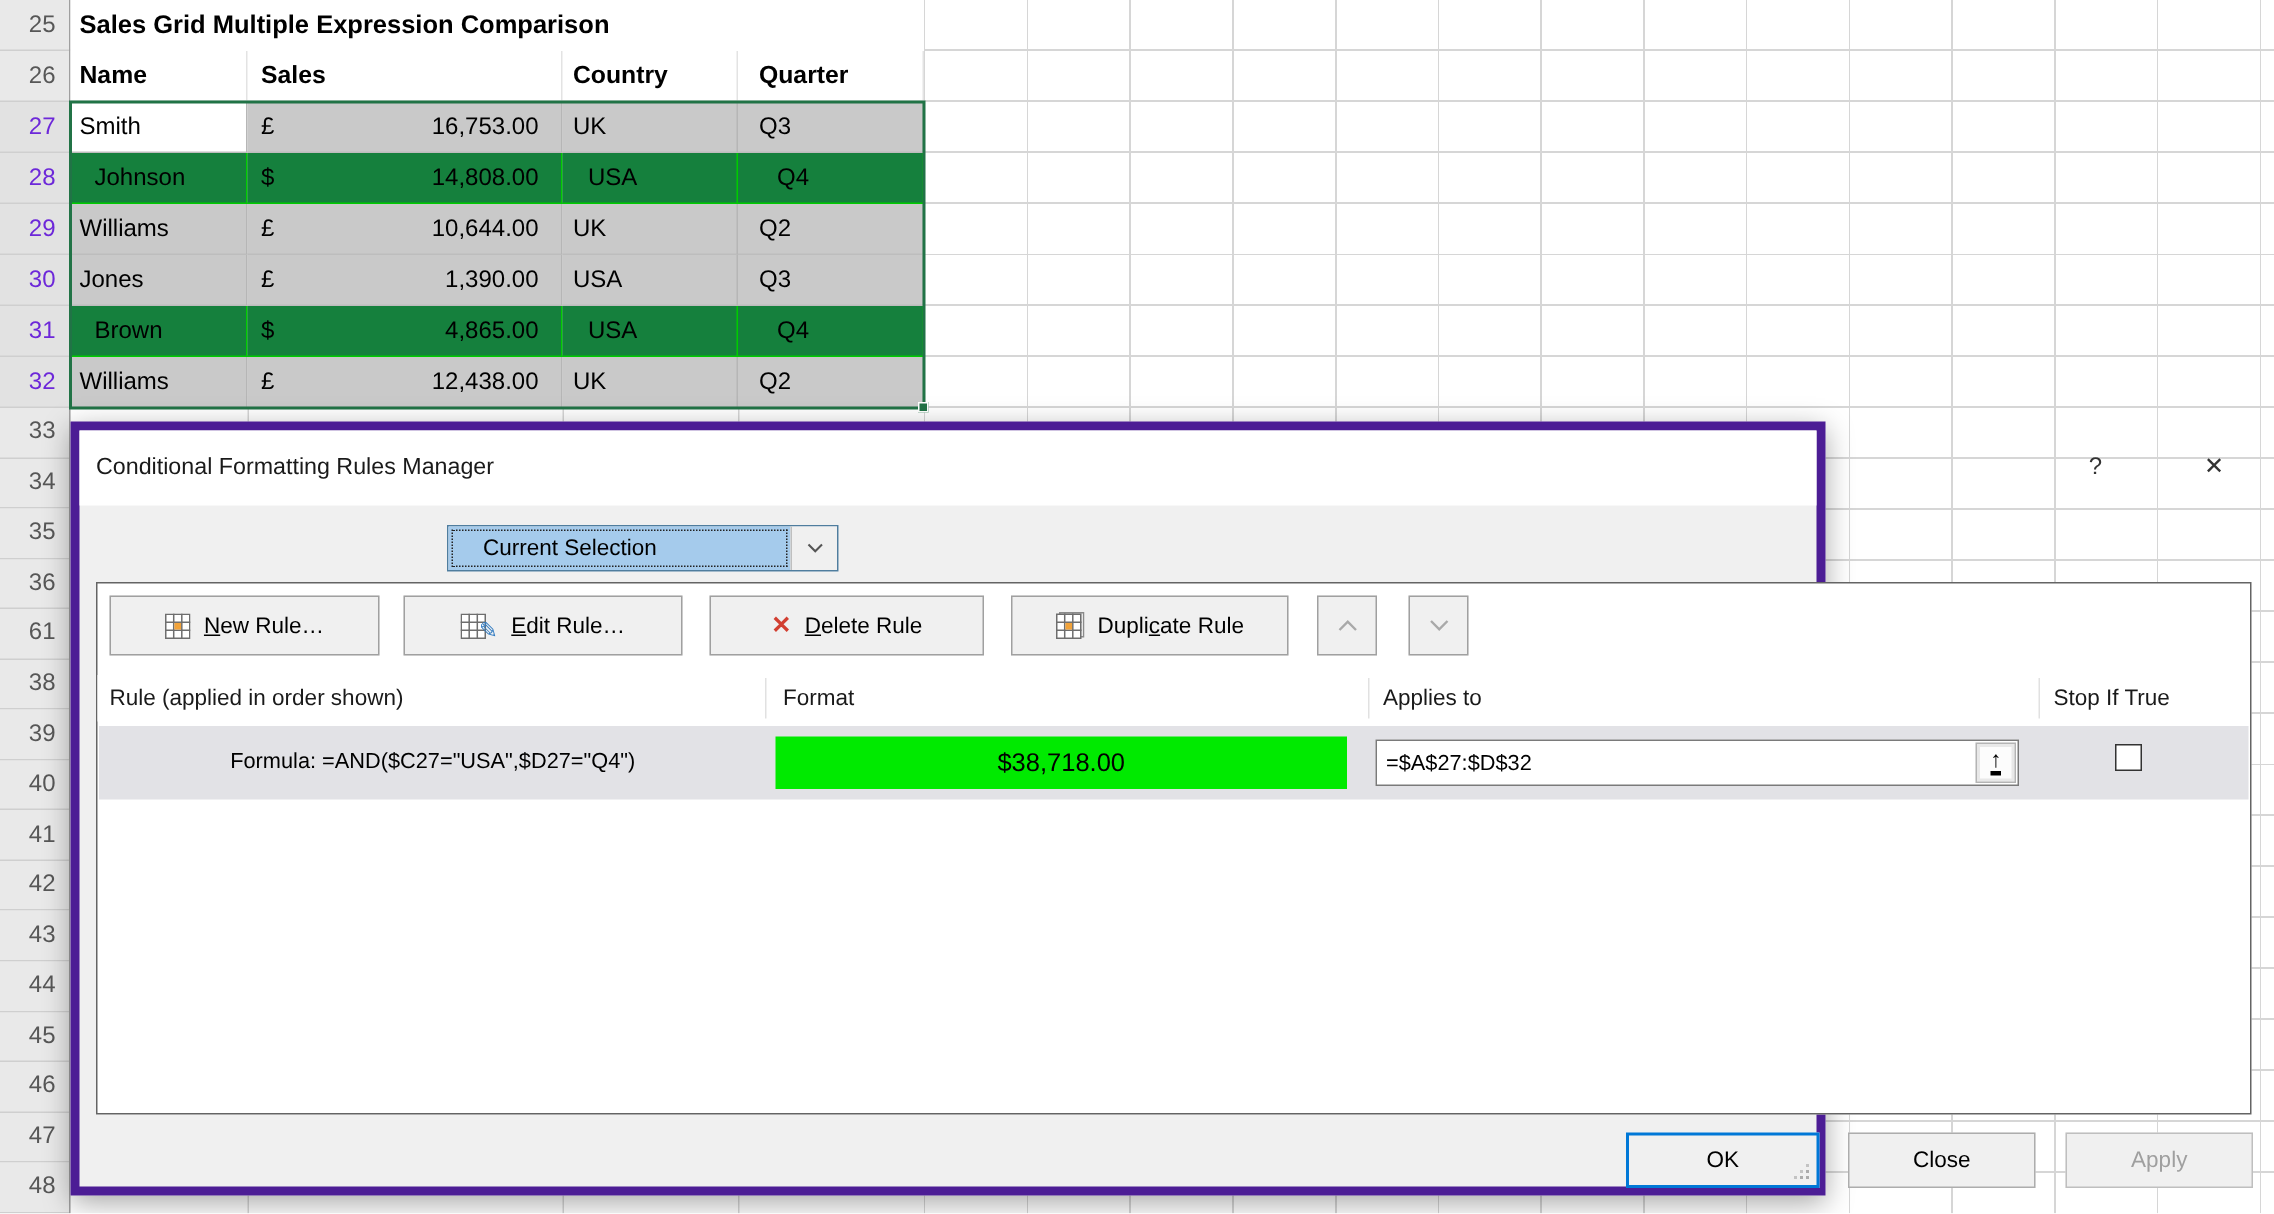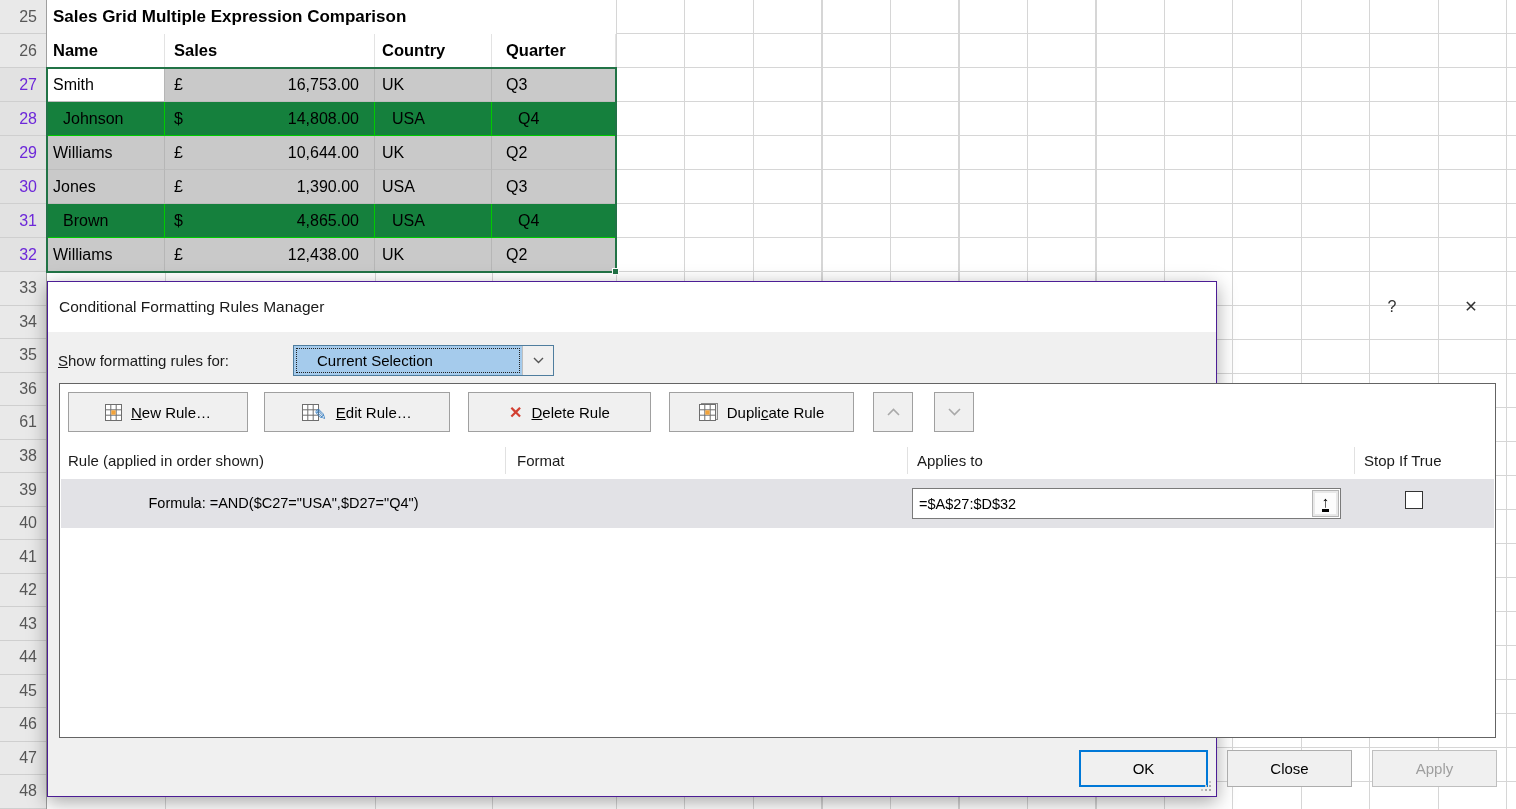--- a/index.html
+++ b/index.html
@@ -44,21 +44,21 @@
   .grid-row.green .cquarter { padding-left:26px; }
 
   
   .sel-border { position:absolute; left:46px; top:67px; width:571px; height:206px;
     border:2px solid #217346; pointer-events:none; }
   .sel-handle { position:absolute; left:612px; top:268px; width:7px; height:7px;
     background:#217346; border:1px solid #fff; }
 
   
   .dialog { position:absolute; left:47px; top:281px; width:1170px; height:516px;
-    background:#f0f0f0; border:1px solid #4c1d95; box-shadow:0 5px 18px rgba(0,0,0,.35);
+    background:#f0f0f0; border:6px solid #4c1d95; box-shadow:0 5px 18px rgba(0,0,0,.35);
     font-size:15px; color:#1a1a1a; }
   .dlg-titlebar { position:absolute; left:0; top:0; right:0; height:50px; background:#fff; }
   .dlg-title { position:absolute; left:11px; top:0; line-height:50px; font-size:15.5px; color:#1a1a1a; }
   .dlg-help  { position:absolute; left:1332px; top:0; width:24px; height:50px; text-align:center; line-height:50px; font-size:16px; color:#333; cursor:pointer; }
   .dlg-close { position:absolute; left:1408px; top:0; width:30px; height:50px; text-align:center; line-height:50px; font-size:16px; color:#333; cursor:pointer; }
 
   .show-label { position:absolute; left:10px; top:63px; line-height:31px; font-size:15px; }
   .u { text-decoration:underline; }
 
   .combo { position:absolute; left:245px; top:63px; width:261px; height:31px;
@@ -267,21 +267,20 @@
   <div class="sel-border"></div>
   <div class="sel-handle"></div>
 
   <div class="dialog">
     <div class="dlg-titlebar">
       <div class="dlg-title">Conditional Formatting Rules Manager</div>
       <div class="dlg-help">?</div>
       <div class="dlg-close">✕</div>
     </div>
 
-    <div class="show-label"><span class="u">S</span><span>how formatting rules for:</span></div>
 
     <div class="combo">
       <div class="combo-value">Current Selection</div>
       <div class="combo-btn">
         <svg width="11" height="7" viewBox="0 0 11 7">
             <polyline points="1,1 5.5,5.5 10,1" fill="none" stroke="#555" stroke-width="1.4"></polyline>
           </svg>
       </div>
     </div>
 
@@ -345,20 +344,21 @@
         <div class="lsep lsep1"></div>
         <div class="lh lh-format">Format</div>
         <div class="lsep lsep2"></div>
         <div class="lh lh-applies">Applies to</div>
         <div class="lsep lsep3"></div>
         <div class="lh lh-stop">Stop If True</div>
       </div>
 
       <div class="rule-row">
         <div class="rule-formula">Formula: =AND($C27="USA",$D27="Q4")</div>
+        <div class="rule-swatch">$38,718.00</div>
         <div class="applies-wrap">
           <input class="applies-input" type="text" value="=$A$27:$D$32" style="">
           <div class="range-btn">
             <span class="range-glyph">↑</span>
           </div>
         </div>
         <div class="stop-cbx"></div>
       </div>
     </div>
 

